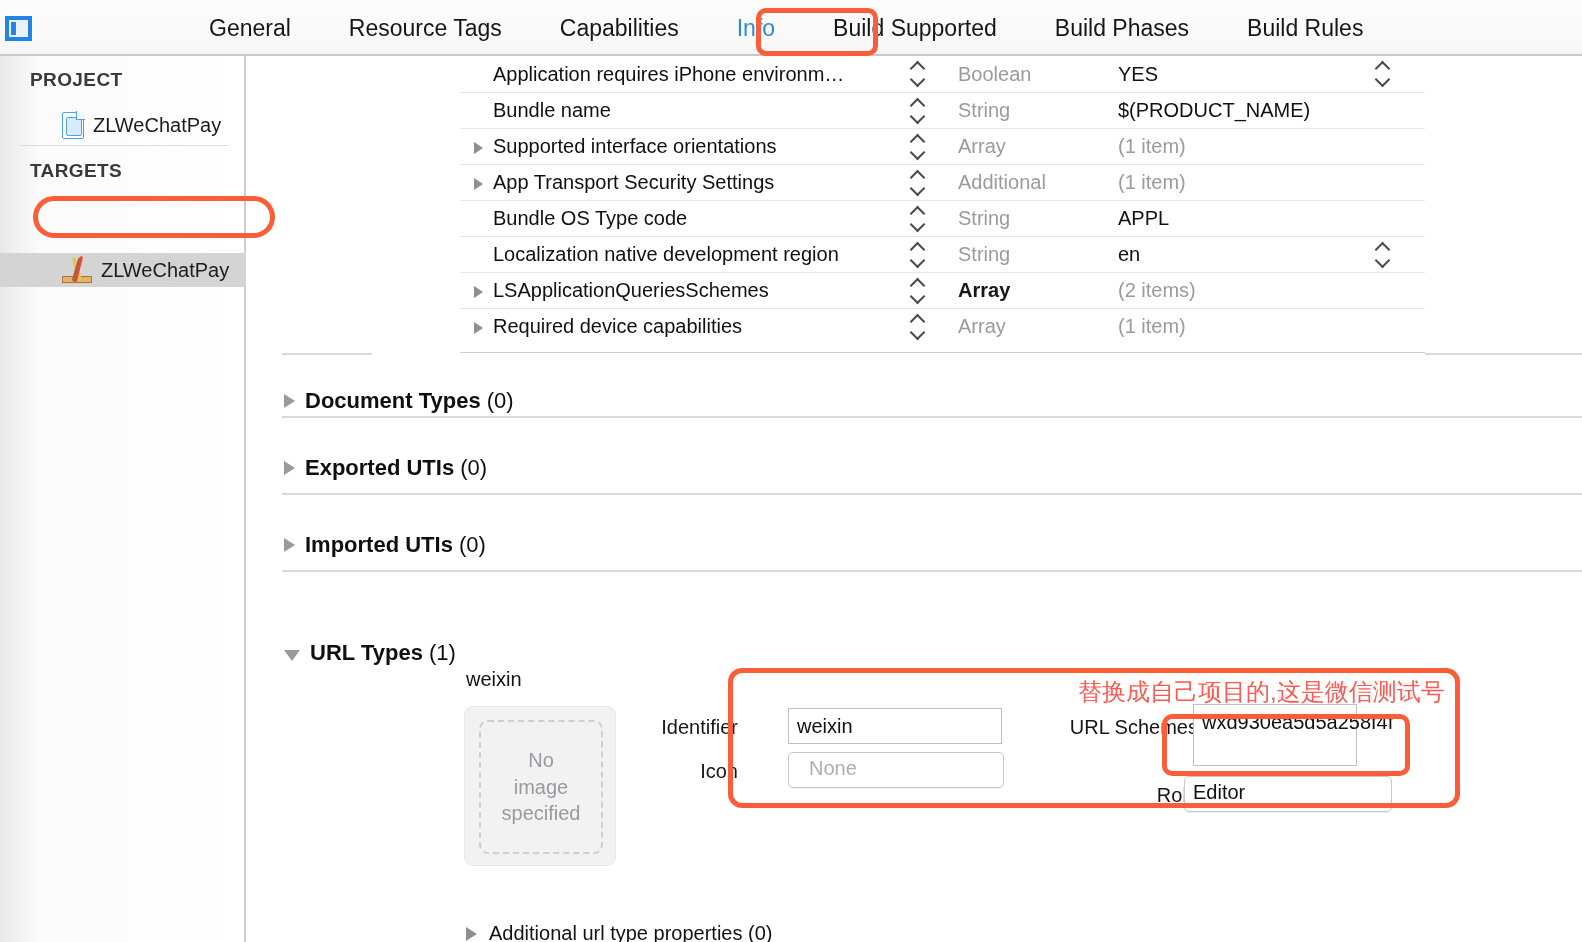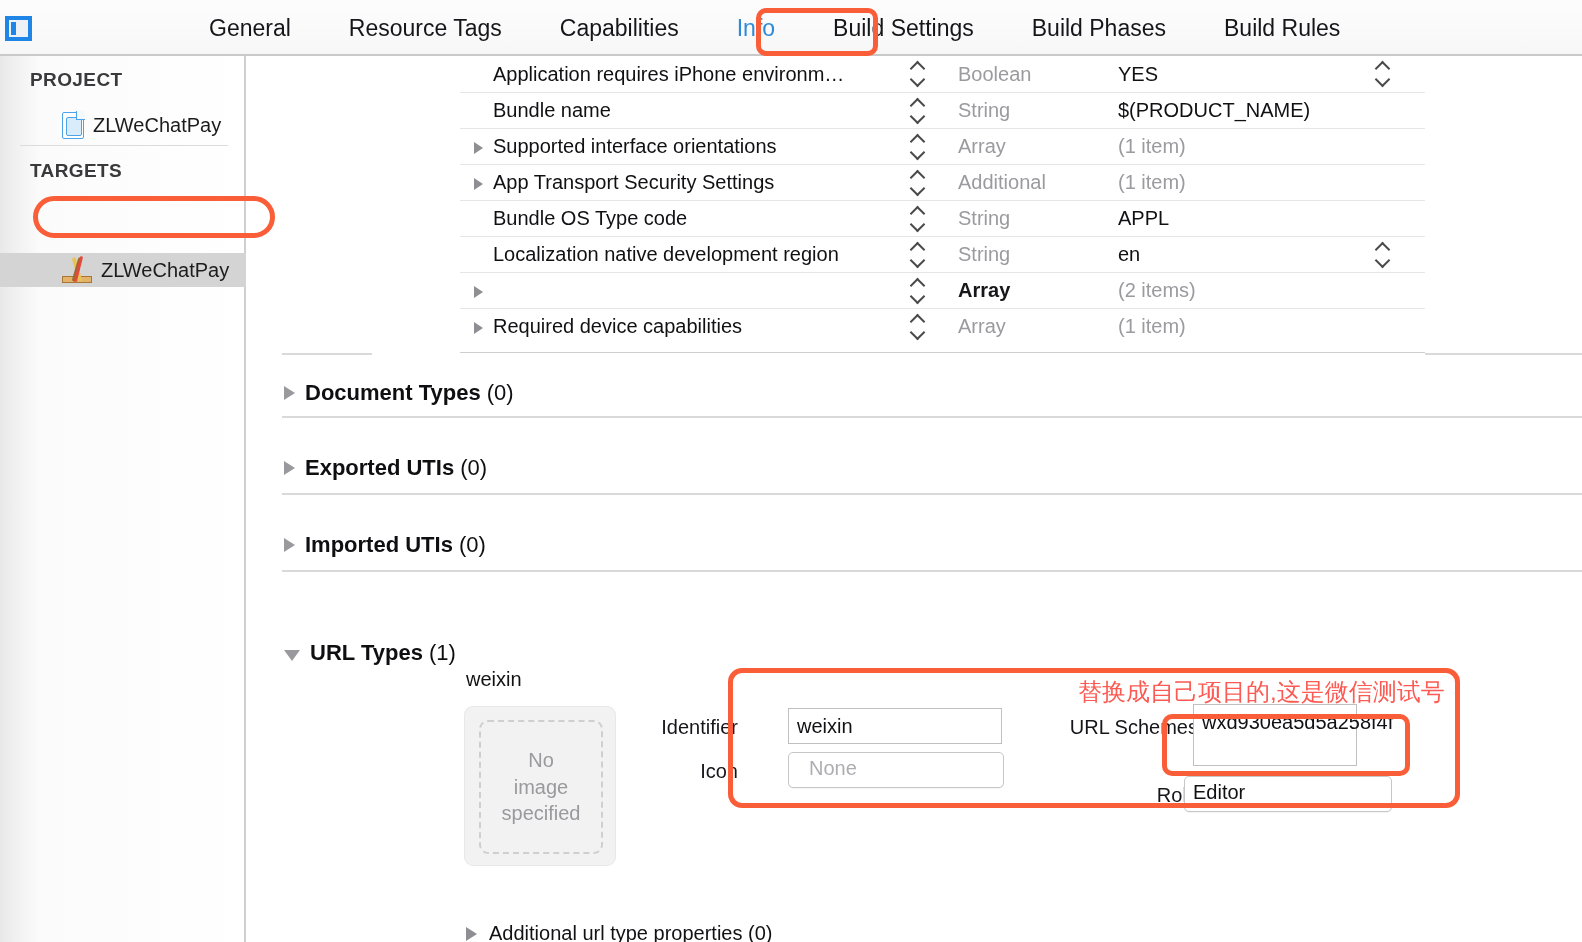--- a/index.html
+++ b/index.html
@@ -263,21 +263,21 @@
 </head>
 <body>
 
 <div class="tabbar">
   <span class="sidebar-toggle"></span>
   <div class="tabs">
     <div class="tab">General</div>
     <div class="tab">Resource Tags</div>
     <div class="tab">Capabilities</div>
     <div class="tab active">Info</div>
-    <div class="tab">Build Settings</div>
+    <div class="tab">Build Supported</div>
     <div class="tab">Build Phases</div>
     <div class="tab">Build Rules</div>
   </div>
 </div>
 
 <div class="sidebar">
   <div class="side-head project">PROJECT</div>
 
   <div class="side-row project-row">
     <span class="icon-doc"></span>
@@ -344,35 +344,36 @@
     </div>
     <div class="plist-row">
       <span class="p-key">Localization native development region</span>
       <span class="p-step"></span>
       <span class="p-type">String</span>
       <span class="p-val">en</span>
       <span class="p-val-step"></span>
     </div>
     <div class="plist-row">
       <span class="disc"></span>
+      <span class="p-key">LSApplicationQueriesSchemes</span>
       <span class="p-step"></span>
       <span class="p-type strong">Array</span>
       <span class="p-val muted">(2 items)</span>
     </div>
     <div class="plist-row">
       <span class="disc"></span>
       <span class="p-key">Required device capabilities</span>
       <span class="p-step"></span>
       <span class="p-type">Array</span>
       <span class="p-val muted">(1 item)</span>
     </div>
   </div>
   <div class="plist-bottom-line"></div>
 
-  <div class="section" style="top:324px;">
+  <div class="section" style="top:332px;">
     <span class="sec-tri"></span>
     <span class="sec-title"><span>Document Types </span><span class="sec-count">(0)</span></span>
   </div>
   <div class="section" style="top:399px;">
     <span class="sec-tri"></span>
     <span class="sec-title"><span>Exported UTIs </span><span class="sec-count">(0)</span></span>
   </div>
   <div class="section" style="top:476px;">
     <span class="sec-tri"></span>
     <span class="sec-title"><span>Imported UTIs </span><span class="sec-count">(0)</span></span>

